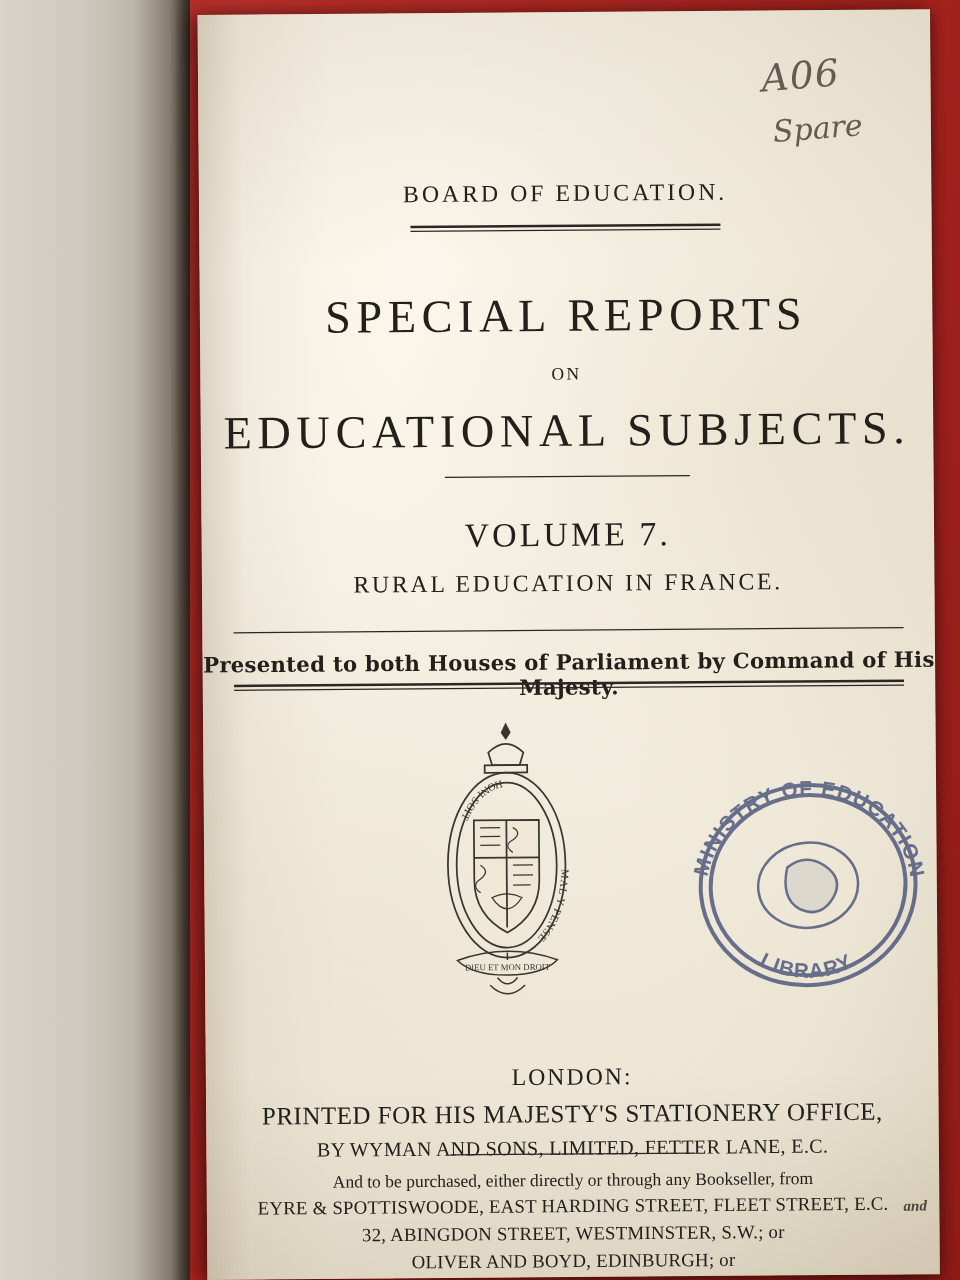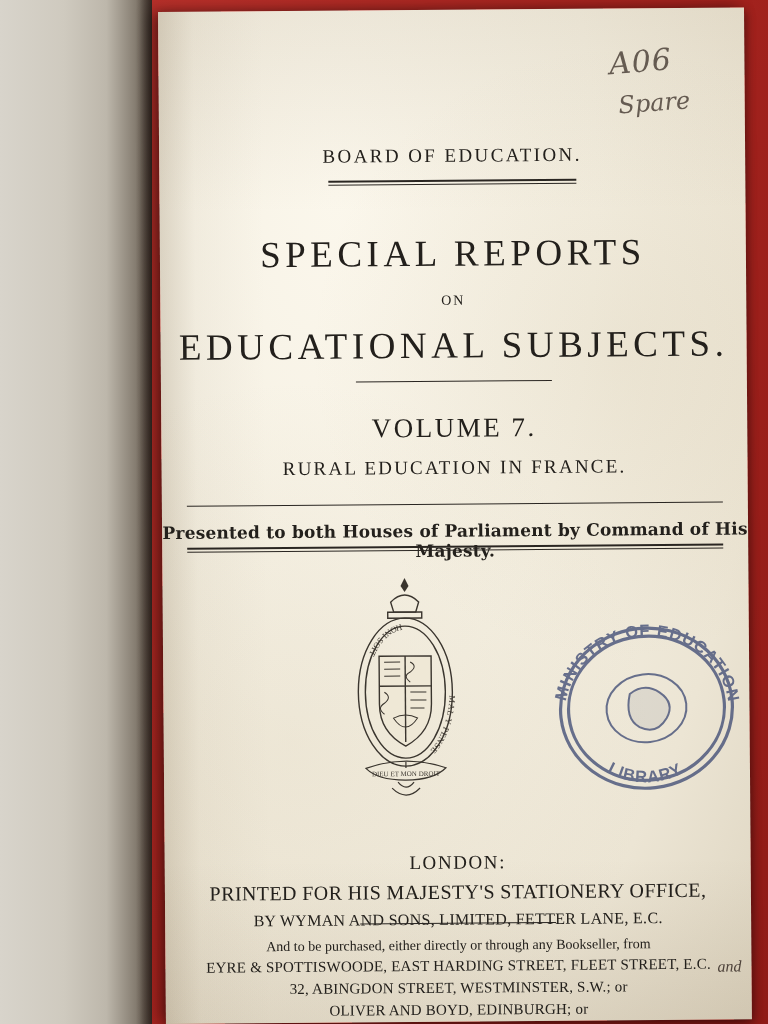--- a/index.html
+++ b/index.html
@@ -232,23 +232,24 @@
     text-align: center;
     line-height: 1.45;
   }
   .p-lead  { font-size: 14px; }
   .p-addr  { font-size: 15px; letter-spacing: 0.2px; }
 
   .marginal-and {
     position: absolute;
     right: 10px;
     top: 950px;
-    font-size: 16px;
+    font-size: 12px;
     font-style: italic;
     color: #4e433b;
+    font-weight: bold;
   }
 </style>
 </head>
 <body>
 
 <div id="photo">
 
   <div class="left-gutter"></div>
   <div class="red-cloth"></div>
 

